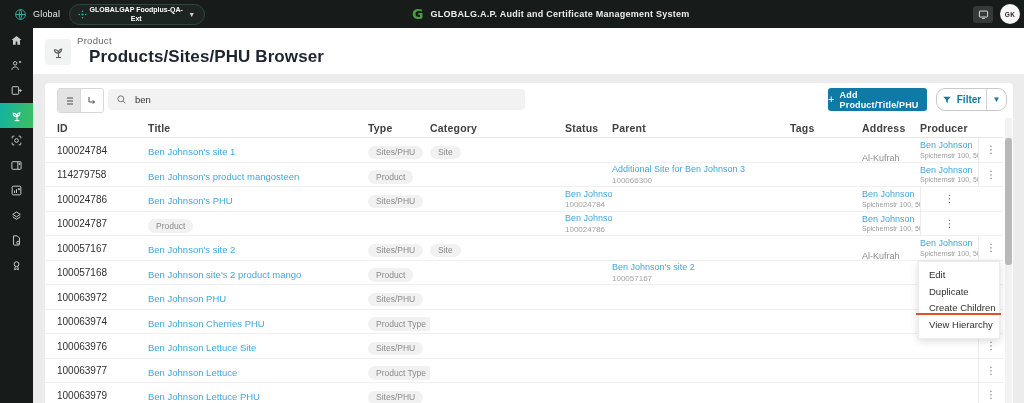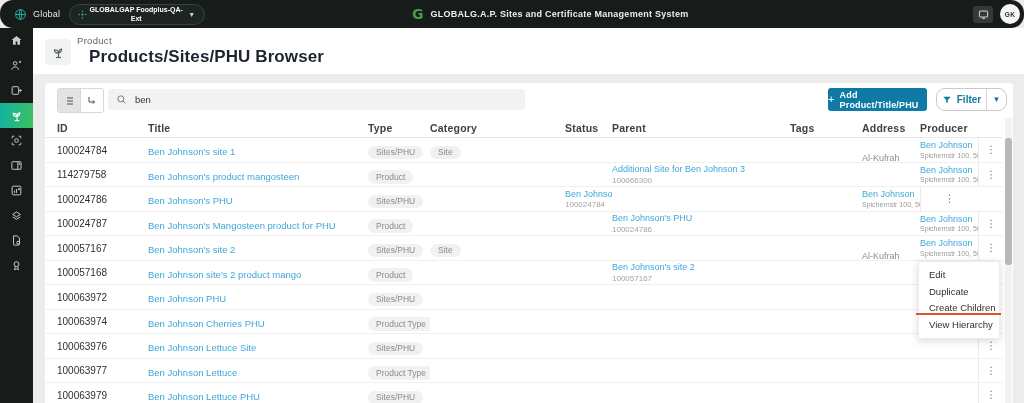--- a/index.html
+++ b/index.html
@@ -3,21 +3,21 @@
 <meta charset="utf-8">
 <style>
   html,body{margin:0;padding:0;}
   body{
     width:1024px;height:403px;overflow:hidden;position:relative;
     background:#ececec;font-family:"Liberation Sans",sans-serif;
     -webkit-font-smoothing:antialiased;
   }
   a{text-decoration:none;cursor:pointer;}
   
-  .topbar{position:absolute;left:0;top:0;width:1024px;height:28px;background:#171b1a;display:flex;align-items:center;z-index:30;border-radius:13px;}
+  .topbar{position:absolute;left:0;top:0;width:1024px;height:28px;background:#171b1a;display:flex;align-items:center;z-index:30;}
   .topbar .globe{margin-left:14px;color:#1fb5a3;display:flex;align-items:center;}
   .topbar .global-label{color:#e8e8e8;font-size:9px;margin-left:6px;letter-spacing:.2px;}
   .org-pill{margin-left:9px;height:21px;min-width:136px;border:1px solid #2f473d;border-radius:12px;background:#1d2422;display:flex;align-items:center;padding:0 7px;box-sizing:border-box;cursor:pointer;}
   .org-pill .org-text{flex:1;color:#fff;font-size:7px;font-weight:bold;line-height:1.35;text-align:center;width:92px;max-width:96px;}
   .org-pill .caret{color:#cfcfcf;font-size:7px;margin-left:4px;}
   .app-logo-wrap{position:absolute;left:412px;top:0;height:28px;display:flex;align-items:center;gap:7px;}
   .app-logo{color:#44a13f;font-weight:bold;font-size:14px;font-family:"DejaVu Sans",sans-serif;}
   .app-title{color:#ededed;font-size:9px;font-weight:600;letter-spacing:.25px;}
   .topbar-right{margin-left:auto;display:flex;align-items:center;gap:7px;padding-right:4px;}
   .screen-btn{width:20px;height:17px;border-radius:3px;background:#343a38;display:flex;align-items:center;justify-content:center;color:#e8e8e8;cursor:pointer;}
@@ -92,21 +92,21 @@
           <circle cx="12" cy="19" r="1.7"></circle>
           <circle cx="5" cy="12" r="1.7"></circle>
           <circle cx="19" cy="12" r="1.7"></circle>
         </svg>
     </span>
     <span class="org-text">GLOBALGAP Foodplus-QA-Ext</span>
     <span class="caret">▼</span>
   </div>
   <div class="app-logo-wrap">
     <span class="app-logo">G</span>
-    <span class="app-title">GLOBALG.A.P. Sites and Certificate Management System</span>
+    <span class="app-title">GLOBALG.A.P. Audit and Certificate Management System</span>
   </div>
   <div class="topbar-right">
     <div class="screen-btn">
       <span>
         <svg width="11" height="11" viewBox="0 0 24 24" fill="none" stroke="currentColor" stroke-width="2">
             <rect x="3" y="4.5" width="18" height="13" rx="1.5"></rect>
             <path d="M9 20.5h6"></path>
           </svg>
       </span>
     </div>
@@ -336,21 +336,20 @@
       <a class="link">Ben Johnson</a>
       <div class="sub addr">Spichernstr 100, 50672</div>
     </div>
     <div class="cell cell-actions">
       <span class="dots">⋮</span>
     </div>
   </div>
 
   <div class="row grid">
     <div class="cell cell-id">100024787</div>
-    <div class="cell cell-title"><a class="link">Ben Johnson's Mangosteen product for PHU</a></div>
     <div class="cell"><span class="badge">Product</span></div>
     <div class="cell"></div>
     <div class="cell"></div>
     <div class="cell cell-parent">
       <a class="link">Ben Johnson's PHU</a>
       <div class="sub">100024786</div>
     </div>
     <div class="cell"></div>
     <div class="cell cell-address"></div>
     <div class="cell cell-producer">

